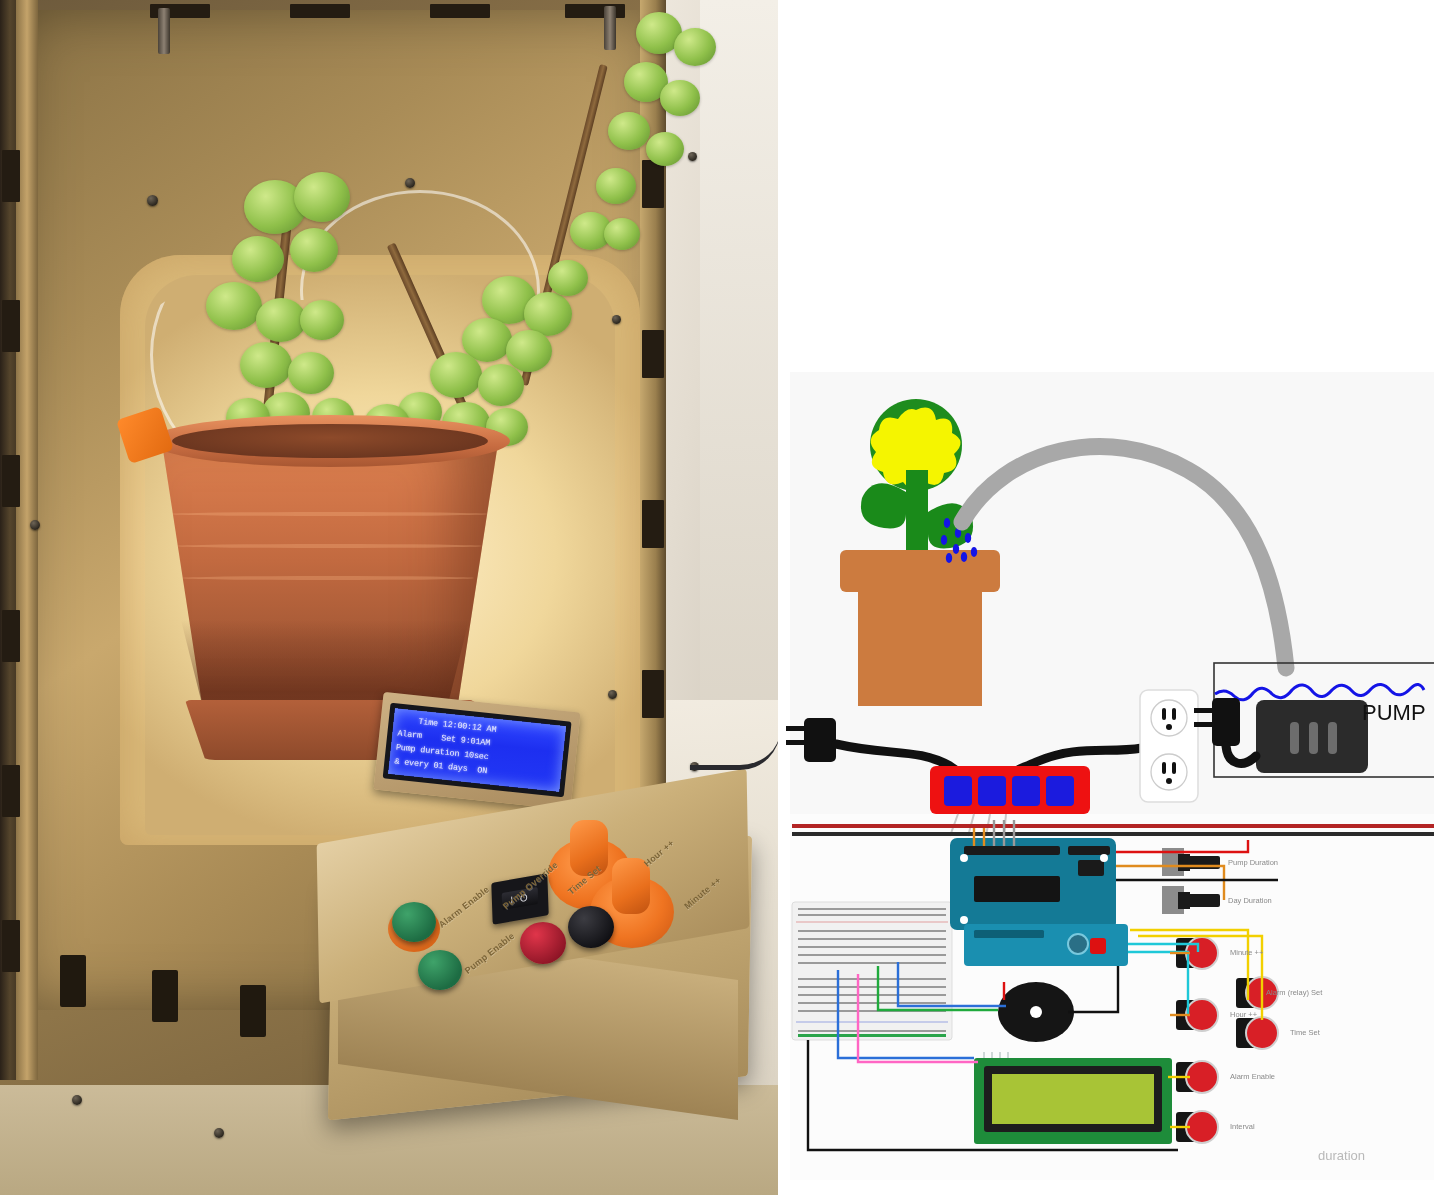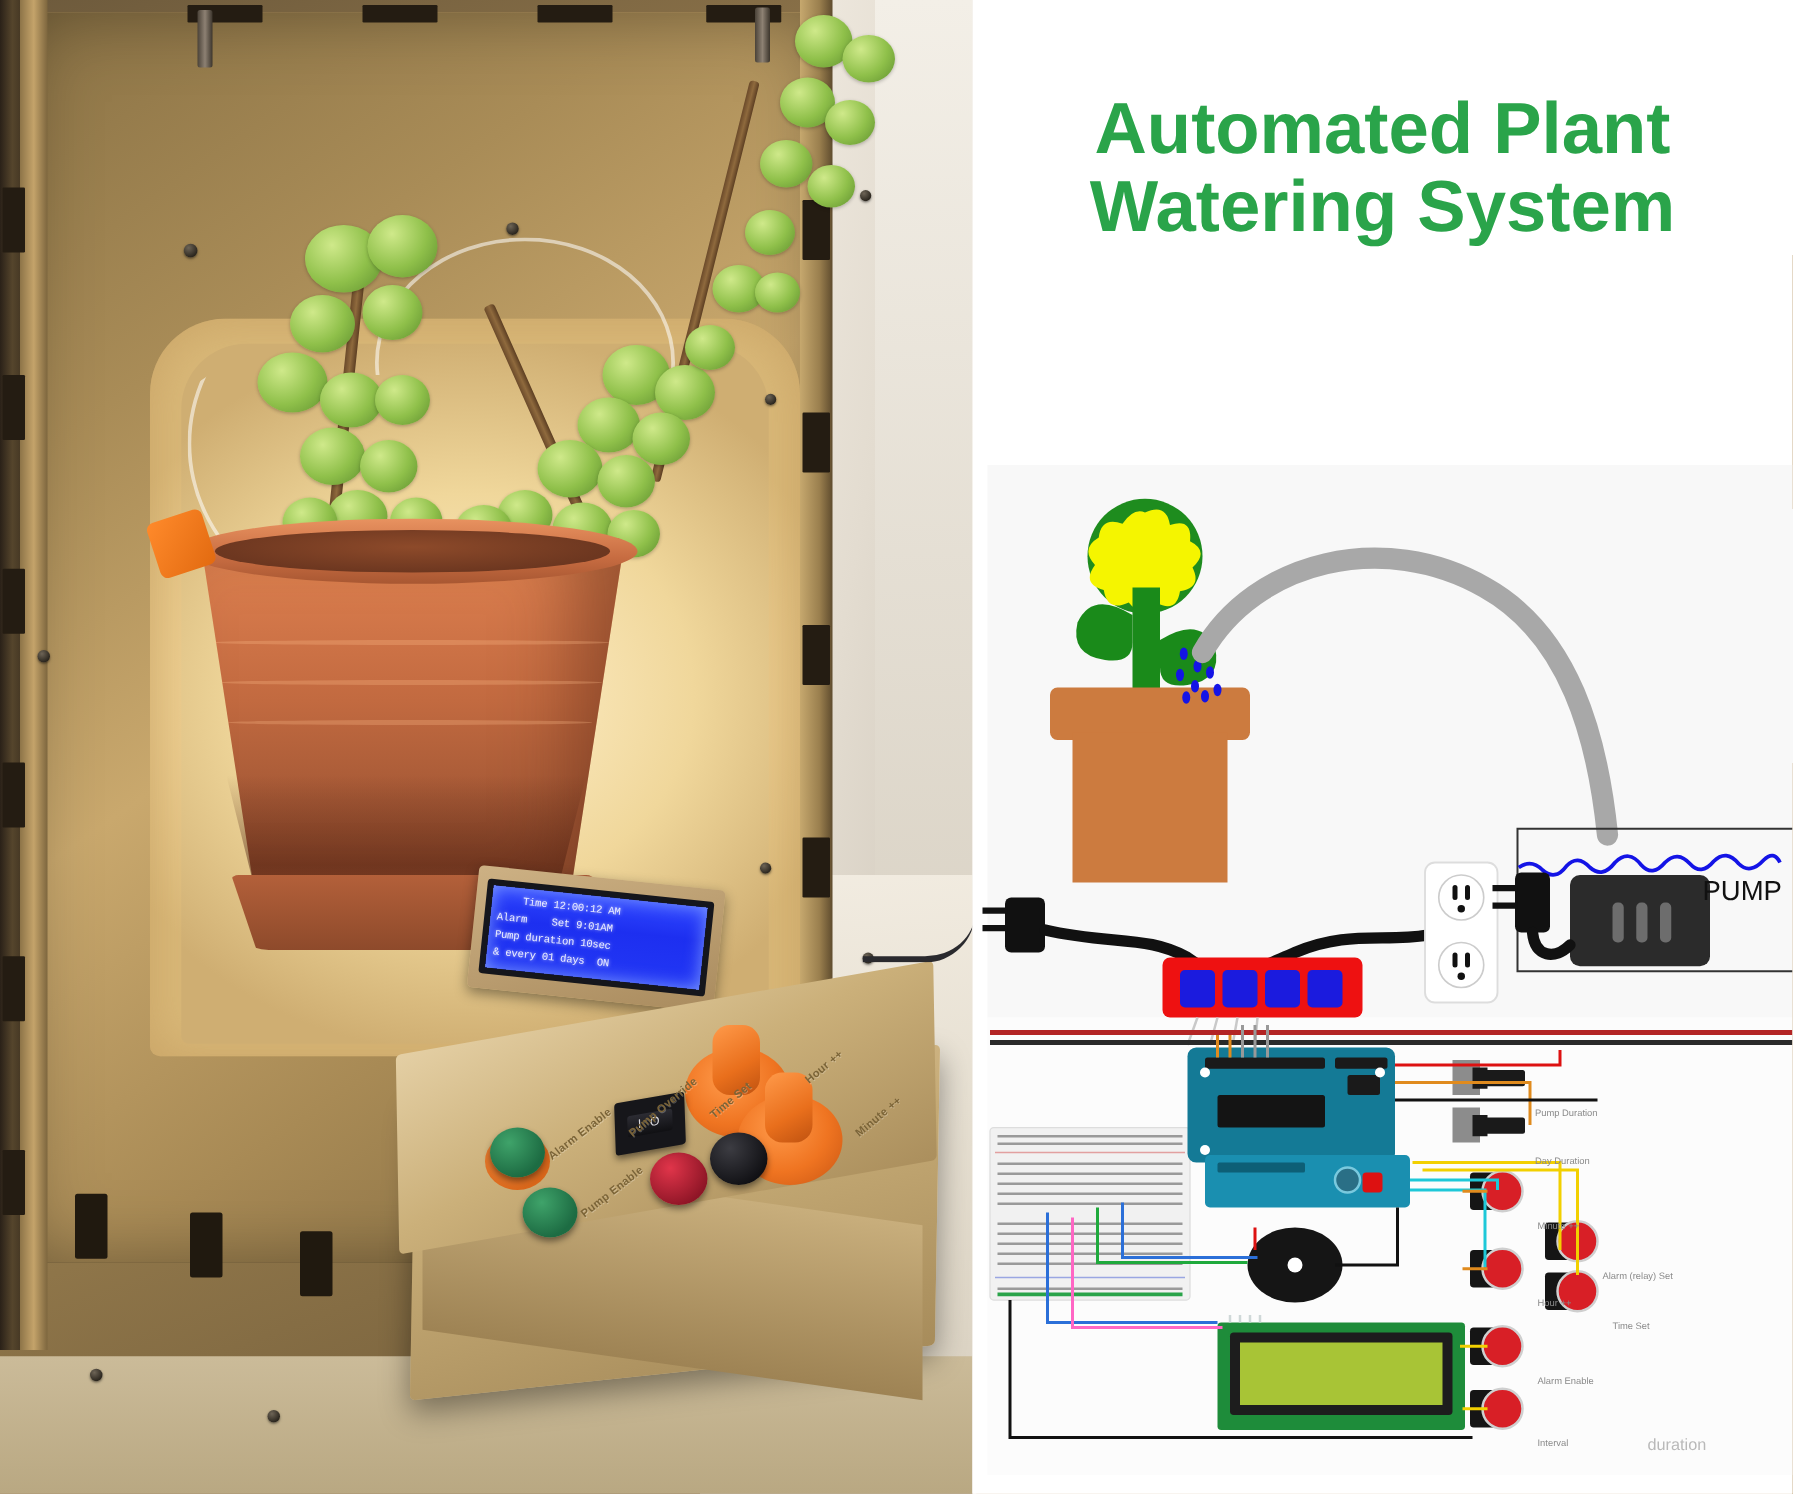--- a/index.html
+++ b/index.html
@@ -238,21 +238,21 @@
     background:#f8f8f8;
   }
   .diagram-bottom {
     position:absolute; left:12px; top:814px; width:644px; height:366px;
     background:#fcfcfc;
   }
   svg.scene { position:absolute; left:0; top:0; }
 
   .flabel {
     position:absolute; font-size:7.5px; color:#8a8a8a;
-    font-family:"Liberation Sans", sans-serif; white-space:nowrap;margin-top:28px;
+    font-family:"Liberation Sans", sans-serif; white-space:nowrap;
   }
   .pump-label {
     position:absolute; left:584px; top:700px; font-size:22px;
     color:#111; font-family:"Liberation Sans", sans-serif;
   }
   .fritzing {
     position:absolute; left:540px; top:1148px; font-size:13px;
     color:#b9b9b9; font-family:"Liberation Sans", sans-serif;
   }
   .seam{
@@ -403,24 +403,20 @@
     <div class="etch" style="left:638px;top:840px;transform:rotate(-40deg);width:62px;">Hour ++</div>
     <div class="etch" style="left:678px;top:882px;transform:rotate(-40deg);width:64px;">Minute ++</div>
 
     <div class="cable"></div>
   </div>
 
   <div class="seam"></div>
 
   <div class="right">
 
-    <div class="title">
-      <div>Automated Plant</div>
-      <div>Watering System</div>
-    </div>
 
     <div class="diagram-top"></div>
     <div class="diagram-bottom"></div>
 
     <svg class="scene" width="656" height="1195" viewBox="0 0 656 1195">
 
       <g>
         <circle cx="138" cy="445" r="46" fill="#1e8c1e"></circle>
         <path d="M138 410 q17 -8 20 10 q18 -6 16 13 q16 8 2 21 q8 16 -10 19 q-3 18 -19 9 q-12 13 -22 0 q-17 8 -20 -10 q-18 -5 -7 -20 q-12 -13 3 -22 q2 -17 19 -11 q9 -13 18 -9 z" fill="#f5f500"></path>
         <rect x="128" y="470" width="22" height="115" fill="#1a8a1a"></rect>
@@ -620,21 +616,21 @@
           <path d="M412 1127 L 392 1127" stroke="#f2d000"></path>
           <path d="M412 953 L 392 953" stroke="#e08b1e"></path>
           <path d="M412 1015 L 392 1015" stroke="#e08b1e"></path>
         </g>
       </g>
     </svg>
 
     <div class="flabel" style="left:450px;top:858px;">Pump Duration</div>
     <div class="flabel" style="left:450px;top:896px;">Day Duration</div>
     <div class="flabel" style="left:452px;top:948px;">Minute ++</div>
-    <div class="flabel" style="left:504px;top:988px;">Alarm (relay) Set</div>
+    <div class="flabel" style="left:488px;top:988px;">Alarm (relay) Set</div>
     <div class="flabel" style="left:452px;top:1010px;">Hour ++</div>
     <div class="flabel" style="left:512px;top:1028px;">Time Set</div>
     <div class="flabel" style="left:452px;top:1072px;">Alarm Enable</div>
     <div class="flabel" style="left:452px;top:1122px;">Interval</div>
 
     <div class="pump-label">PUMP</div>
     <div class="fritzing">duration</div>
   </div>
 </div>
 

